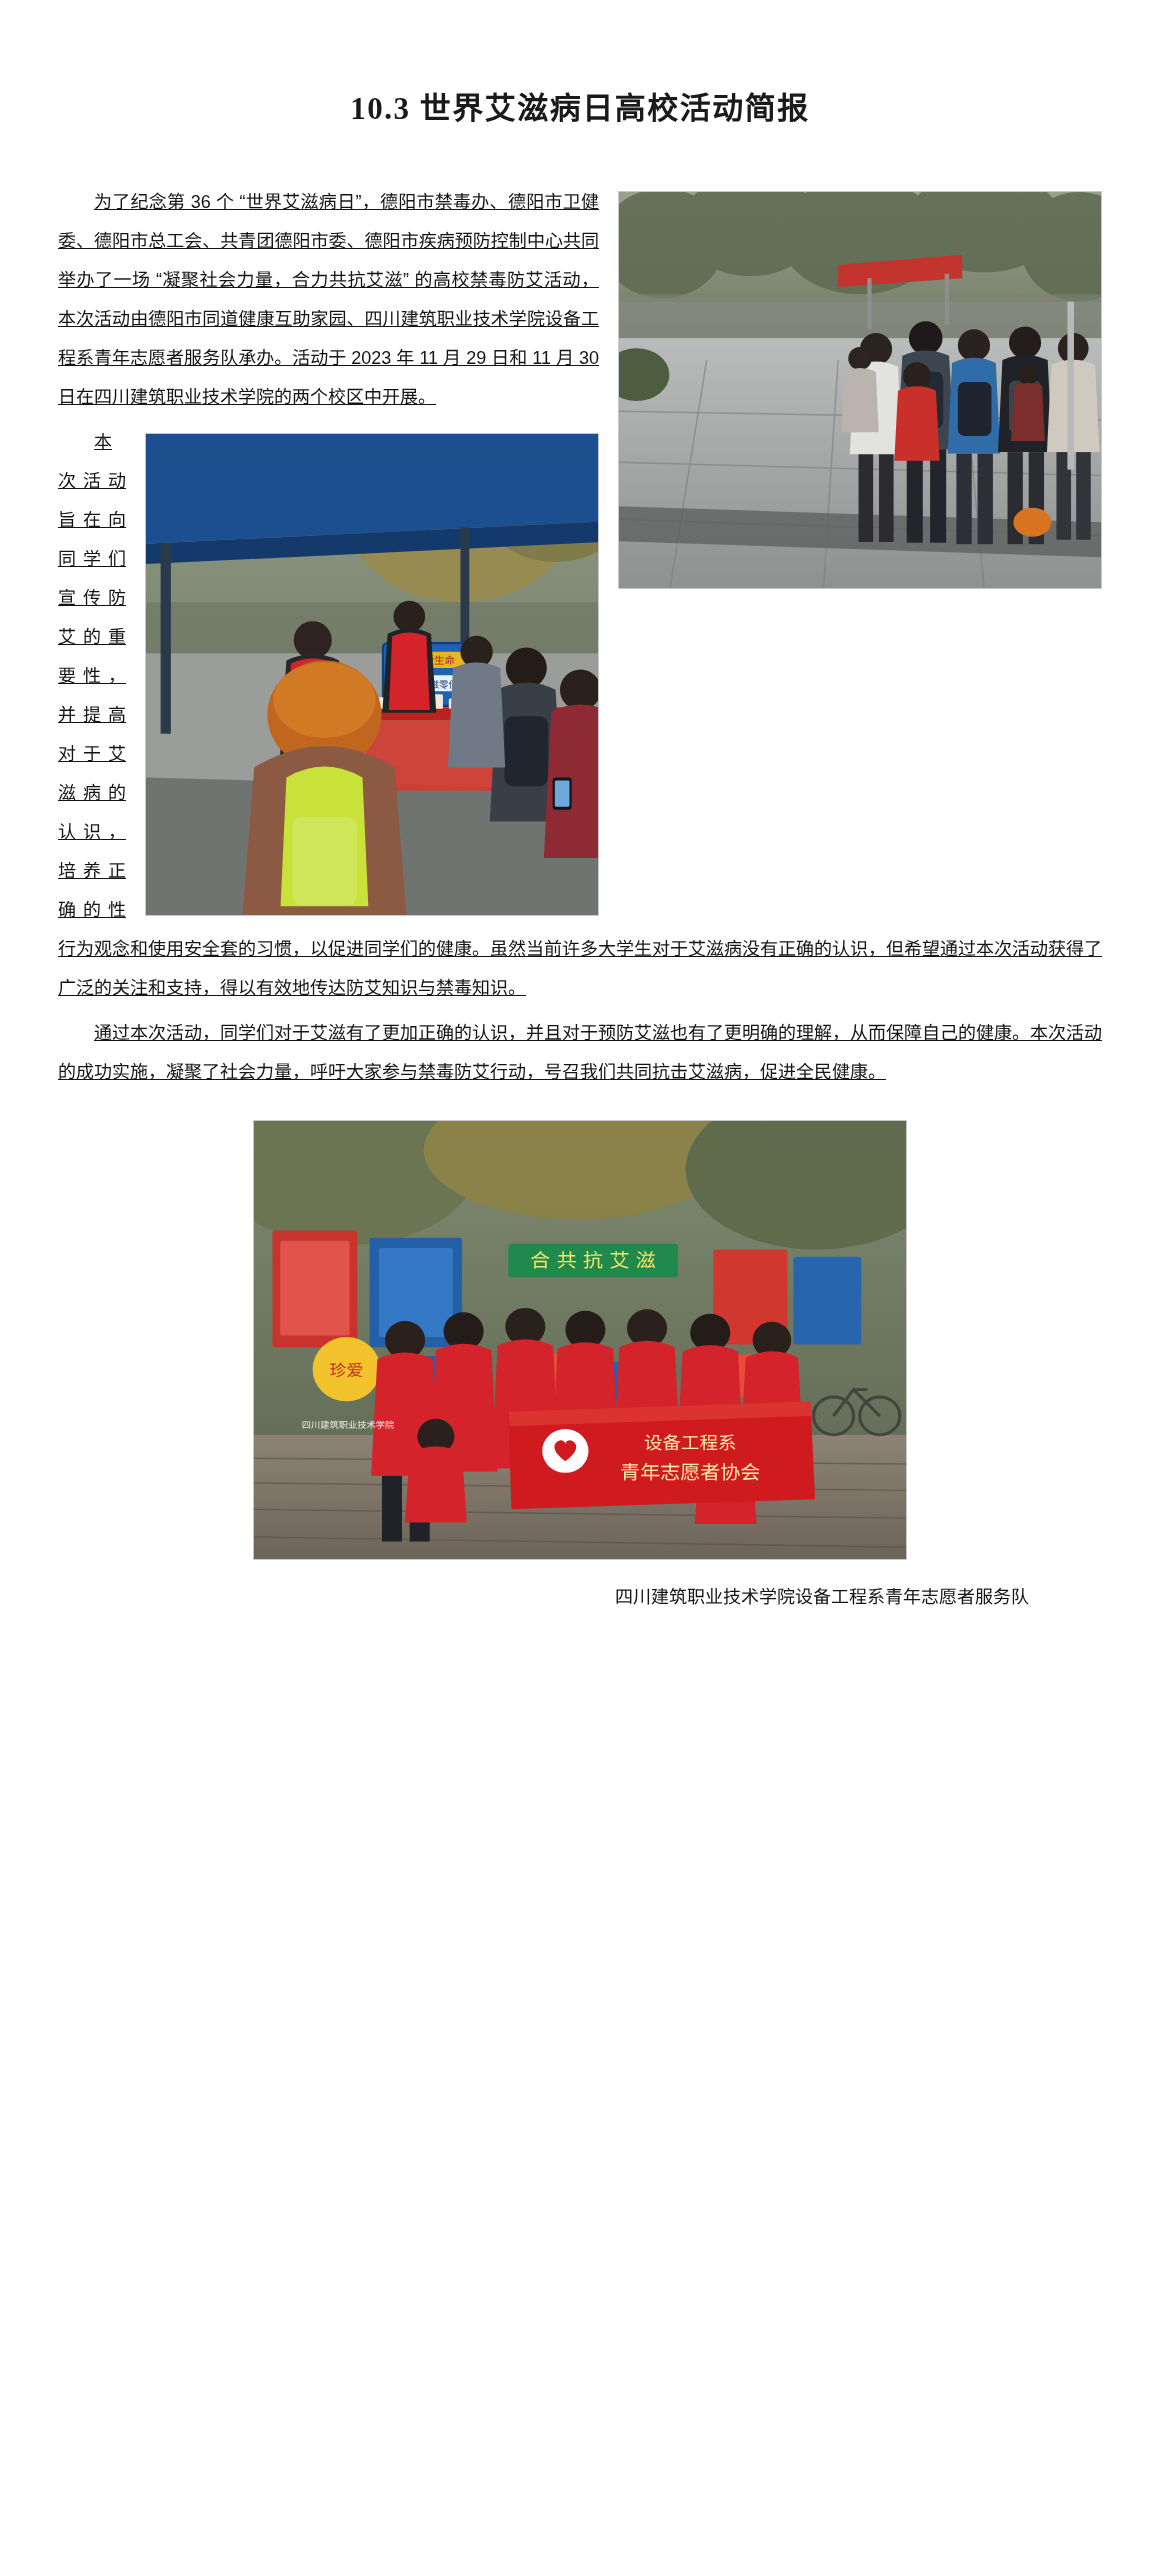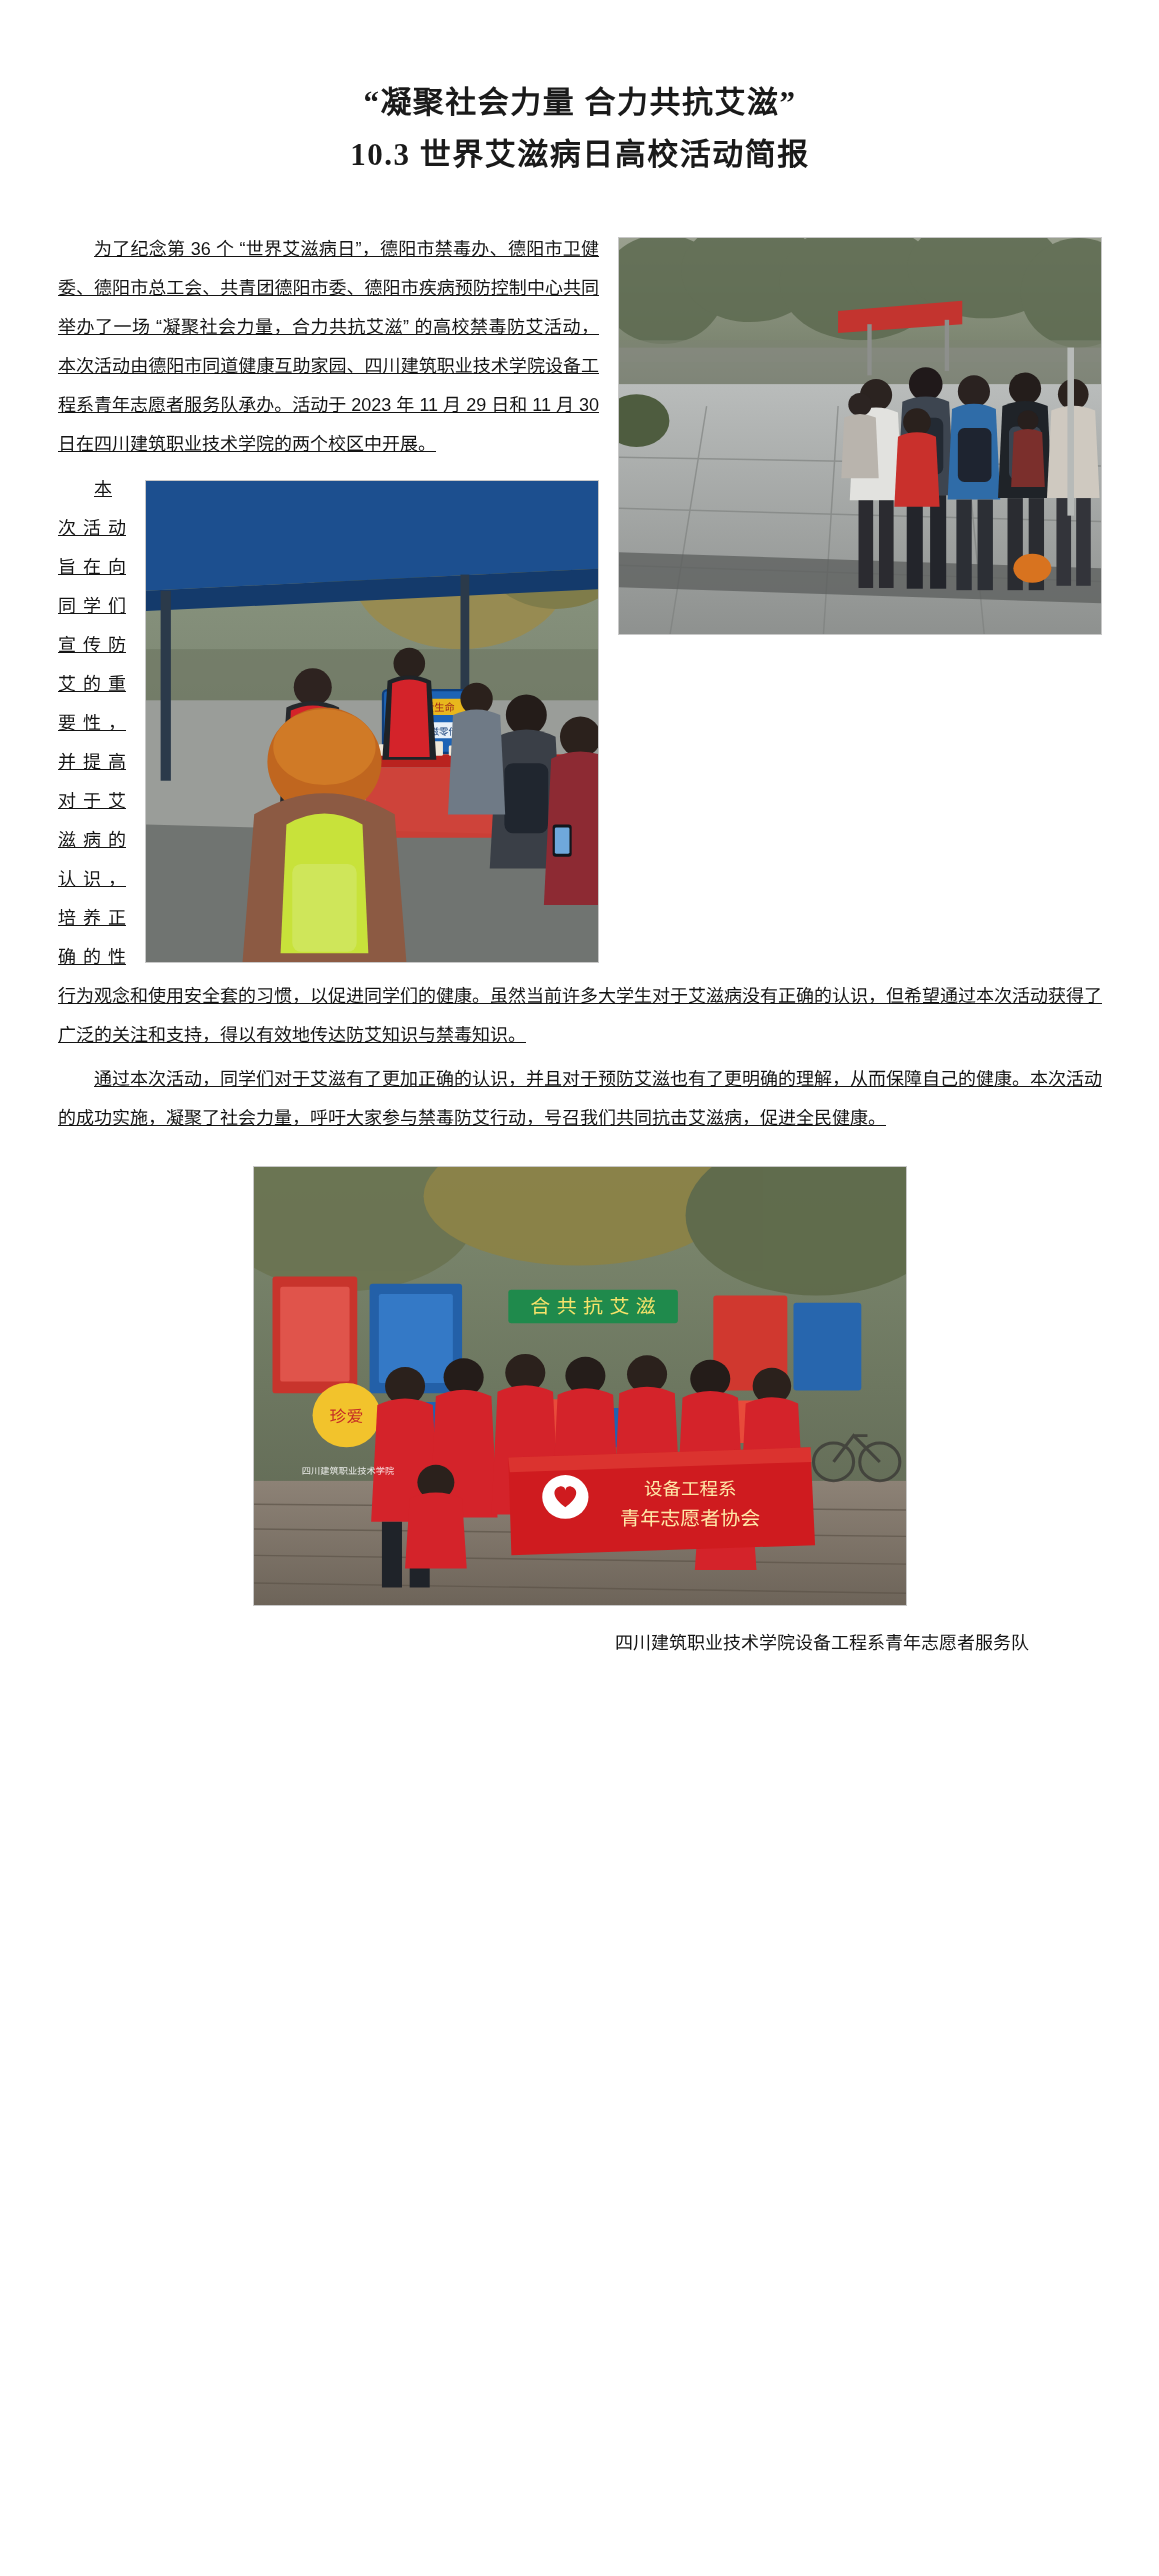--- a/index.html
+++ b/index.html
@@ -100,21 +100,20 @@
   
   .scene { position: absolute; inset: 0; }
   .scene svg { display: block; width: 100%; height: 100%; }
 </style>
 </head>
 <body>
 
 <div class="page">
 
   <div class="title-block">
-    <div class="title-line">“凝聚社会力量  合力共抗艾滋”</div>
     <div class="title-line second">10.3 世界艾滋病日高校活动简报</div>
   </div>
 
   <div class="body-wrap">
 
     <div class="photo photo-1">
       <div class="scene">
         <svg viewBox="0 0 660 542" preserveAspectRatio="none" role="img" aria-label="campus booth queue">
           <defs>
             <linearGradient id="g1sky" x1="0" y1="0" x2="0" y2="1">

